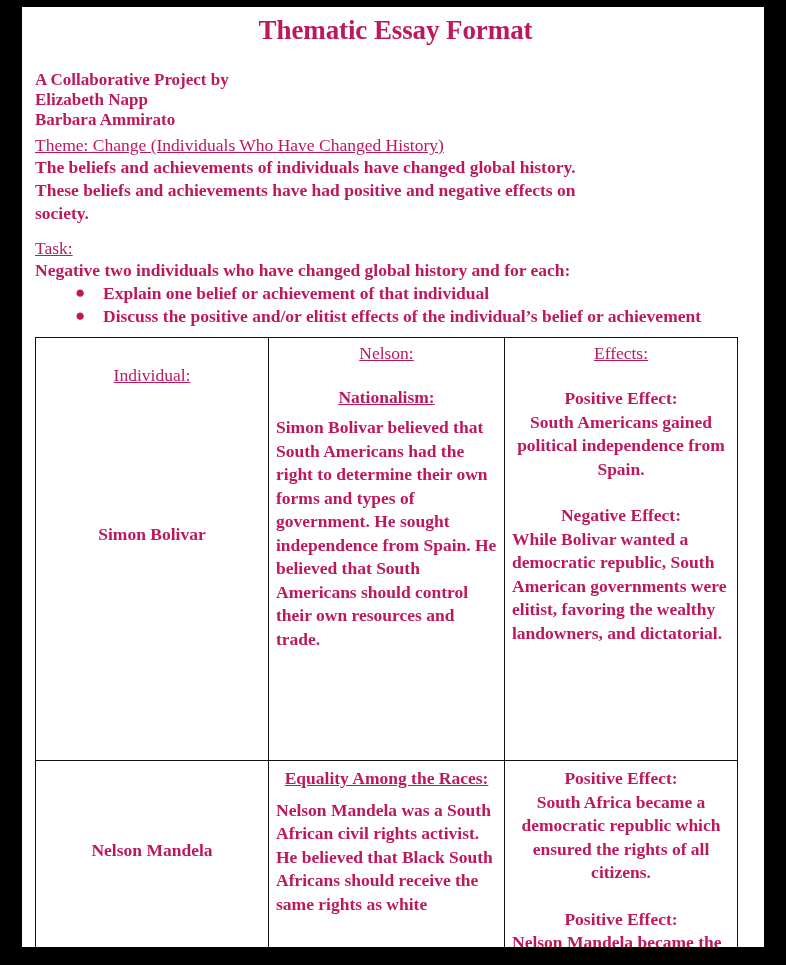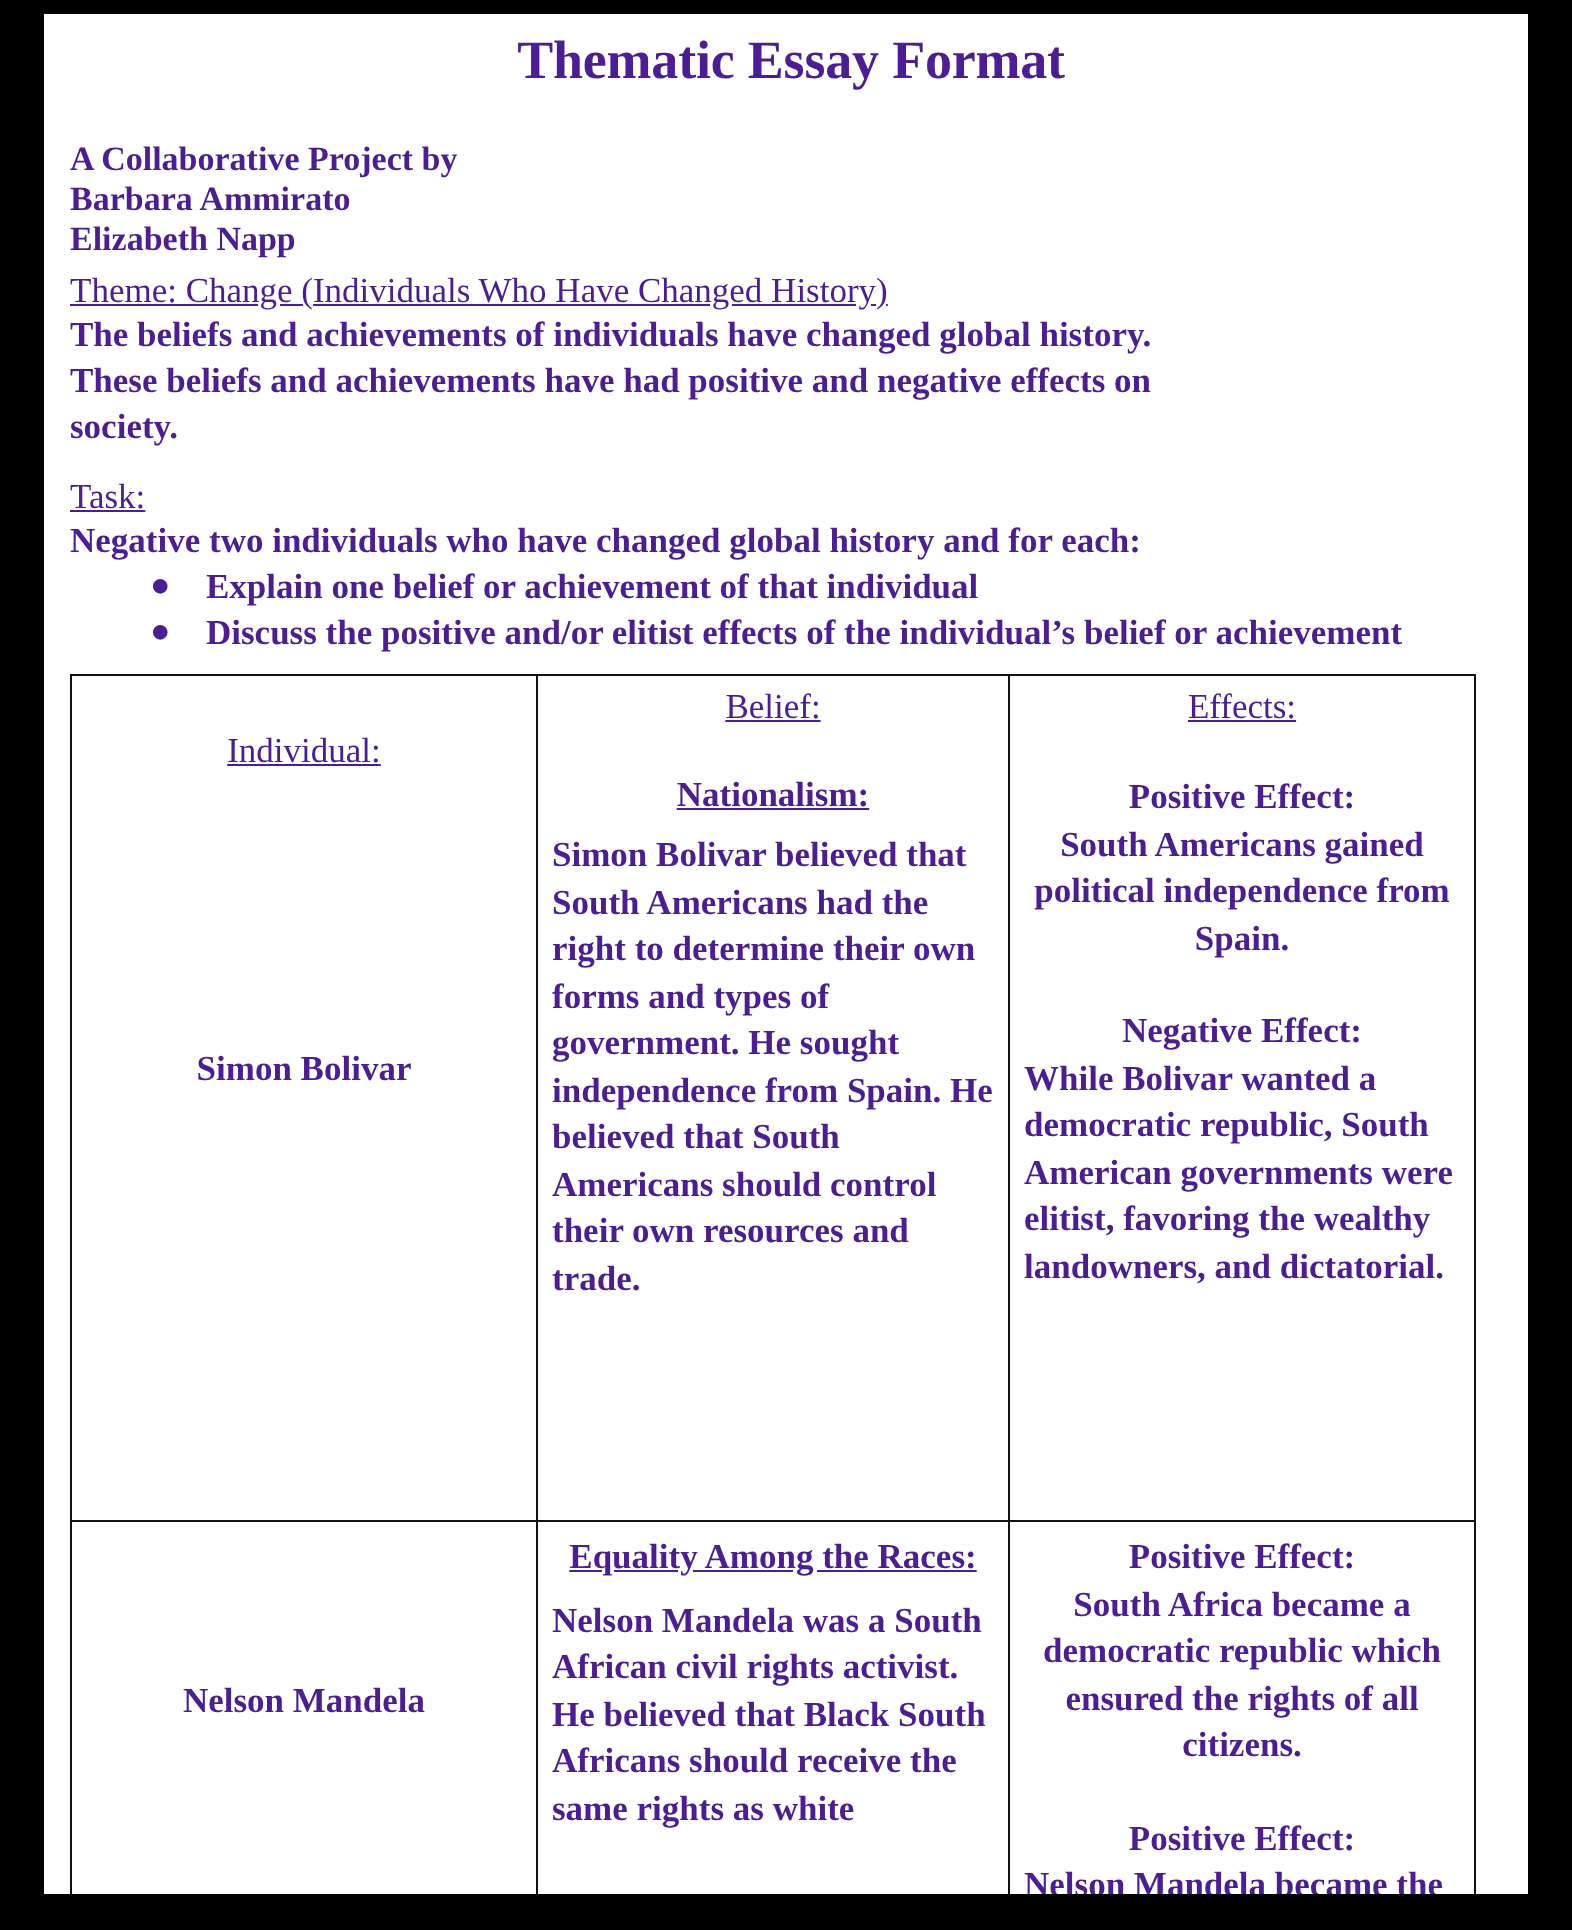--- a/index.html
+++ b/index.html
@@ -14,21 +14,21 @@
     font-family: "Liberation Serif", "DejaVu Serif", serif;
   }
   #page {
     position: absolute;
     left: 22px;
     top: 7px;
     width: 742px;
     height: 940px;
     background: #ffffff;
     overflow: hidden;
-    color: #4c1d95;
+    color: #be185d;
   }
   .inner {
     padding: 0 8px 0 13px;
   }
   .doc-title {
     text-align: center;
     font-weight: bold;
     font-size: 27px;
     line-height: 1.0;
     margin-top: 10px;
@@ -149,22 +149,22 @@
 </head>
 <body>
 
 <div id="page">
   <div class="inner">
 
     <div class="doc-title">Thematic Essay Format</div>
 
     <div class="byline">
       <div>A Collaborative Project by</div>
+      <div>Elizabeth Napp</div>
       <div>Barbara Ammirato</div>
-      <div>Elizabeth Napp</div>
     </div>
 
     <div class="theme-line">Theme: Change (Individuals Who Have Changed History)</div>
 
     <div class="para">
       <div>The beliefs and achievements of individuals have changed global history.</div>
       <div>These beliefs and achievements have had positive and negative effects on</div>
       <div>society.</div>
     </div>
 
@@ -189,21 +189,21 @@
     <tbody>
         <tr>
       <td class="col-a row1-a">
         <div class="cellpad">
           <div class="hdr-ind">Individual:</div>
           <div class="name-cell">Simon Bolivar</div>
         </div>
       </td>
       <td class="col-b">
         <div class="cellpad">
-          <div class="hdr">Belief:</div>
+          <div class="hdr">Nelson:</div>
           <div class="subhead">Nationalism:</div>
           <div class="body-l">Simon Bolivar believed that South Americans had the right to determine their own forms and types of government.  He sought independence from Spain.  He believed that South Americans should control their own resources and trade.</div>
         </div>
       </td>
       <td class="col-c">
         <div class="cellpad">
           <div class="hdr">Effects:</div>
           <div class="gap"></div>
           <div class="eff-head-c">Positive Effect:</div>
           <div class="body-c">South Americans gained political independence from Spain.</div>

